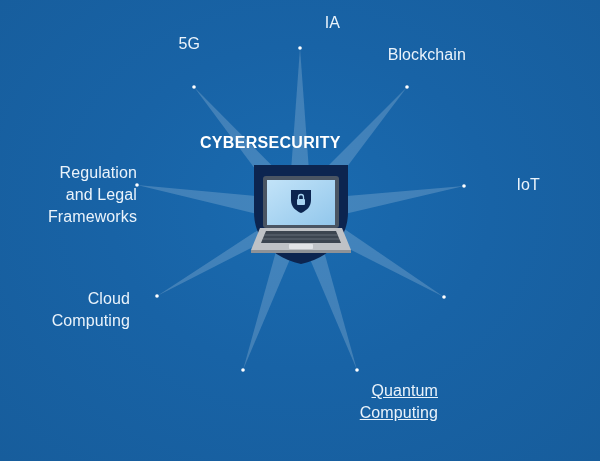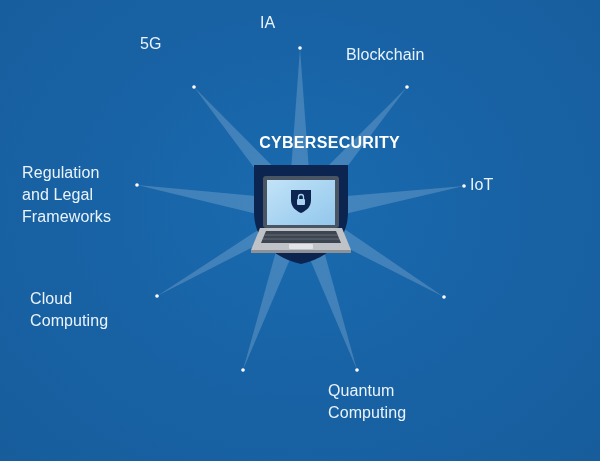--- a/index.html
+++ b/index.html
@@ -5,24 +5,24 @@
   html, body { margin: 0; padding: 0; }
   body {
     width: 600px; height: 461px; overflow: hidden; position: relative;
     font-family: "Liberation Sans", sans-serif;
     background: radial-gradient(ellipse at 50% 45%, #1a6bb0 0%, #1863a6 45%, #175d9c 100%);
   }
   #stage { position: absolute; left: 0; top: 0; width: 600px; height: 461px; }
   svg.rays { position: absolute; left: 0; top: 0; }
   .label {
     position: absolute; color: #eaf3fb; font-size: 16px; line-height: 22px;
-    text-align: left; white-space: pre-line; letter-spacing: 0.1px;
+    text-align: right; white-space: pre-line; letter-spacing: 0.1px;
   }
   .title {
-    position: absolute; left: 200px; width: 200px; top: 134px; text-align: right;
+    position: absolute; left: 200px; width: 200px; top: 134px; text-align: left;
     color: #ffffff; font-weight: bold; font-size: 16px; letter-spacing: 0.3px;
   }
   svg.icon { position: absolute; left: 246px; top: 162px; }
 </style>
 </head>
 <body>
 
 <div id="stage">
 
   <svg class="rays" width="600" height="461" viewBox="0 0 600 461">
@@ -86,21 +86,21 @@
       <line x1="18" y1="73" x2="92" y2="73"></line>
       <line x1="17" y1="77" x2="93" y2="77"></line>
     </g>
 
     <rect x="43" y="82" width="24" height="5" rx="1" fill="#e1e3e6"></rect>
   </svg>
 
   <div class="label" style="left:260px; top:12px; width:80px;">IA</div>
   <div class="label" style="left:346px; top:44px; width:120px;">Blockchain</div>
   <div class="label" style="left:470px; top:174px; width:70px;">IoT</div>
-  <div class="label" style="left:328px; top:380px; width:110px;">Quantum
+  <div class="label" style="left:328px; top:380px; width:110px;text-decoration:underline;">Quantum
 Computing</div>
   <div class="label" style="left:30px; top:288px; width:100px;">Cloud
 Computing</div>
   <div class="label" style="left:22px; top:162px; width:115px;">Regulation
 and Legal
 Frameworks</div>
   <div class="label" style="left:140px; top:33px; width:60px;">5G</div>
 
 </div>
 

